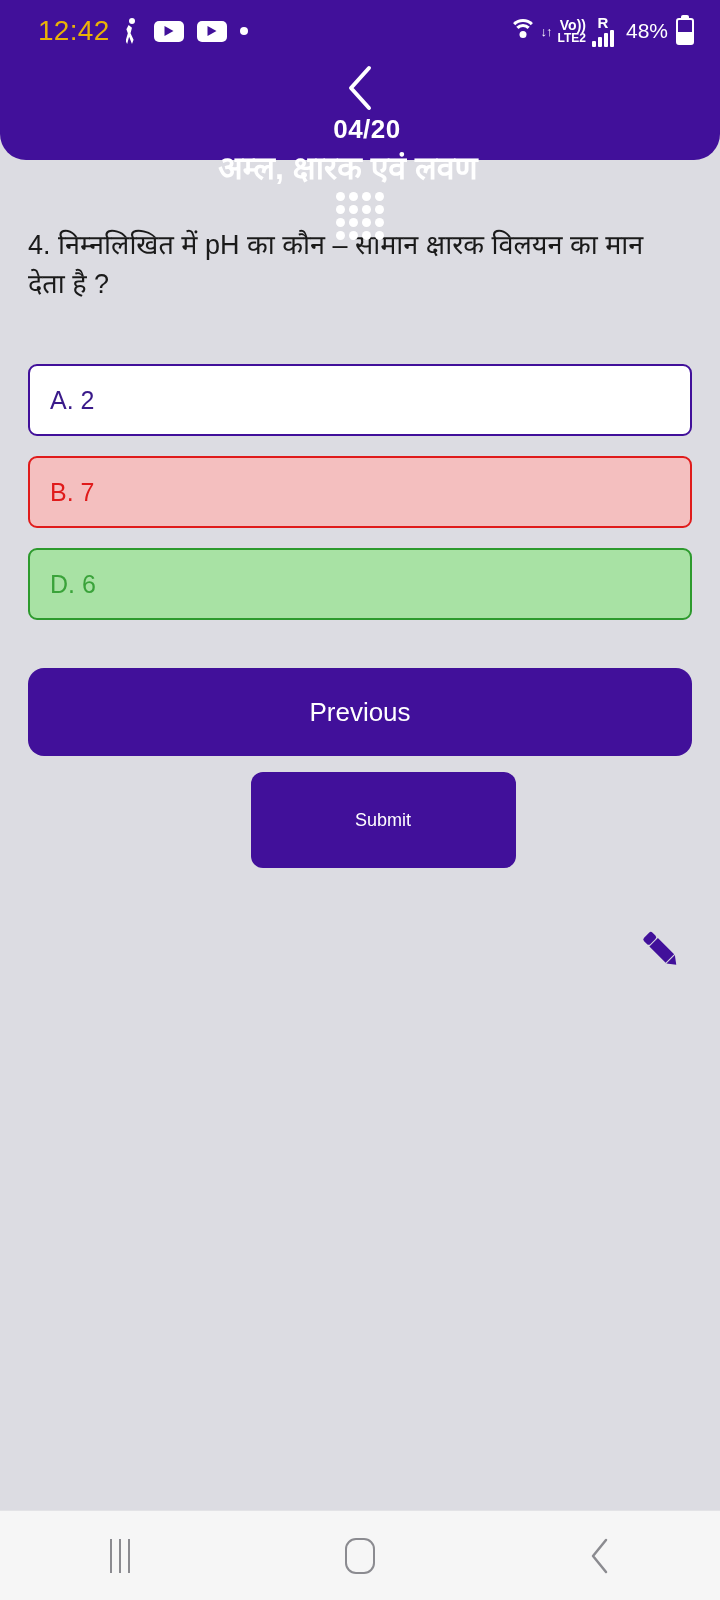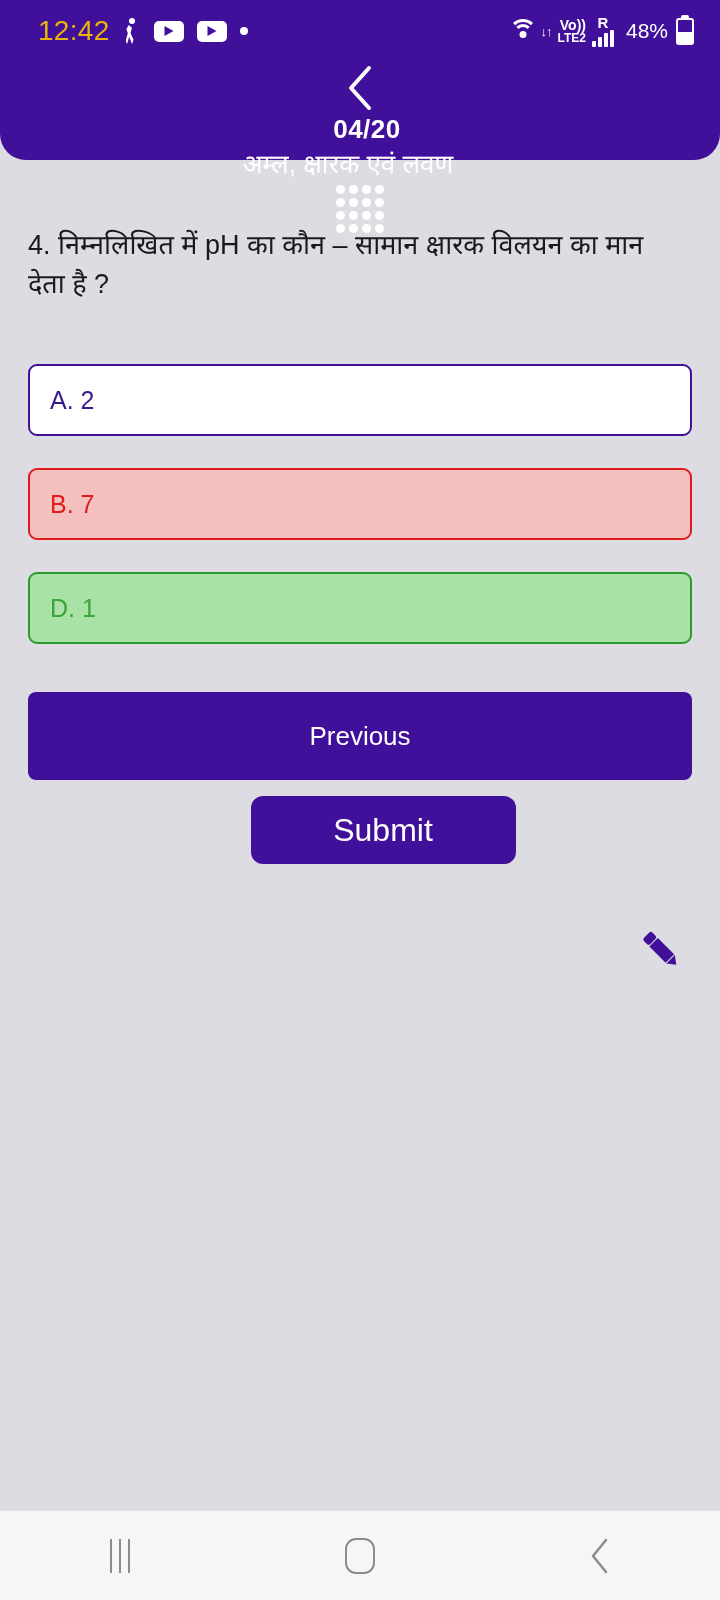--- a/index.html
+++ b/index.html
@@ -196,22 +196,22 @@
     font-size: 26px;
     font-weight: bold;
     margin-left: 14px;
     letter-spacing: 0.5px;
     flex: 0 0 auto;
   }
   #header-title {
     flex: 1 1 auto;
     text-align: center;
     color: #ffffff;
-    font-size: 26px;
-    font-weight: normal;
+    font-size: 32px;
+    font-weight: bold;
     margin-left: -24px;
   }
   #grid-menu-button {
     width: 56px; height: 56px;
     display: grid;
     grid-template-columns: repeat(4, 1fr);
     grid-template-rows: repeat(4, 1fr);
     gap: 4px;
     flex: 0 0 auto;
     padding: 4px;
@@ -241,21 +241,21 @@
     line-height: 1.45;
     color: #1a1a1a;
     font-family: "Liberation Sans", sans-serif;
     padding-right: 8px;
   }
 
   #options-list {
     margin-top: 60px;
     display: flex;
     flex-direction: column;
-    gap: 32px;
+    gap: 20px;
   }
   .option {
     height: 72px;
     border-radius: 9px;
     border: 2px solid #41109a;
     background: #ffffff;
     display: flex;
     align-items: center;
     padding-left: 20px;
     font-size: 25px;
@@ -276,39 +276,39 @@
   #nav-buttons {
     margin-top: 48px;
     display: flex;
     gap: 36px;
   }
   .nav-btn {
     flex: 1 1 0;
     height: 88px;
     background: #41109a;
     border: none;
-    border-radius: 8px;
+    border-radius: 16px;
     color: #ffffff;
     font-size: 26px;
     font-family: "Liberation Sans", sans-serif;
     cursor: pointer;
   }
   #submit-row {
     margin-top: 16px;
     display: flex;
     justify-content: center;
   }
   #submit-button {
     width: 265px;
-    height: 68px;
+    height: 96px;
     background: #41109a;
     border: none;
     border-radius: 12px;
     color: #ffffff;
-    font-size: 32px;
+    font-size: 18px;
     font-family: "Liberation Sans", sans-serif;
     cursor: pointer;
     margin-left: 46px;
   }
 
   #edit-pencil-button {
     position: absolute;
     right: 34px;
     top: 748px;
     width: 52px;
@@ -414,21 +414,21 @@
   </div>
 </div>
 
 <div id="content">
 
   <div id="question-text">4. निम्नलिखित में pH का कौन – सामान क्षारक विलयन का मान देता है ?</div>
 
   <div id="options-list">
     <div class="option">A. 2</div>
     <div class="option wrong">B. 7</div>
-    <div class="option correct">D. 1</div>
+    <div class="option correct">D. 6</div>
   </div>
 
   <div id="nav-buttons">
     <button class="nav-btn">Previous</button>
   </div>
 
   <div id="submit-row">
     <button id="submit-button">Submit</button>
   </div>
 

